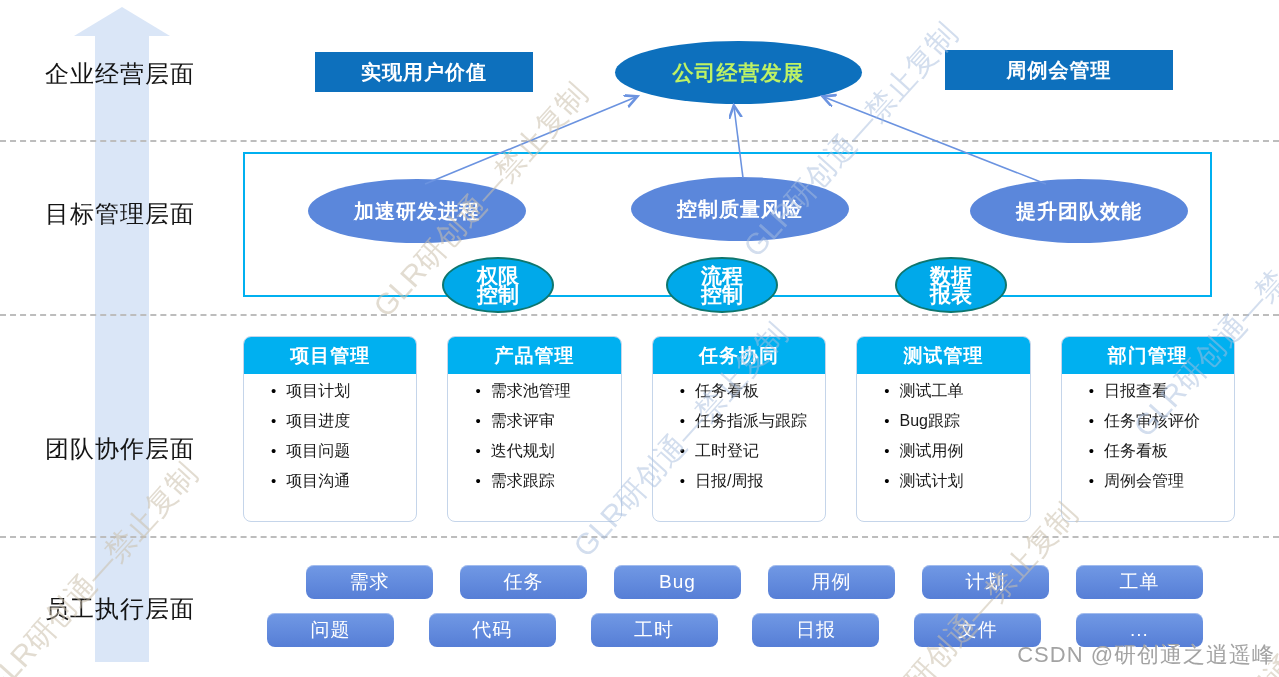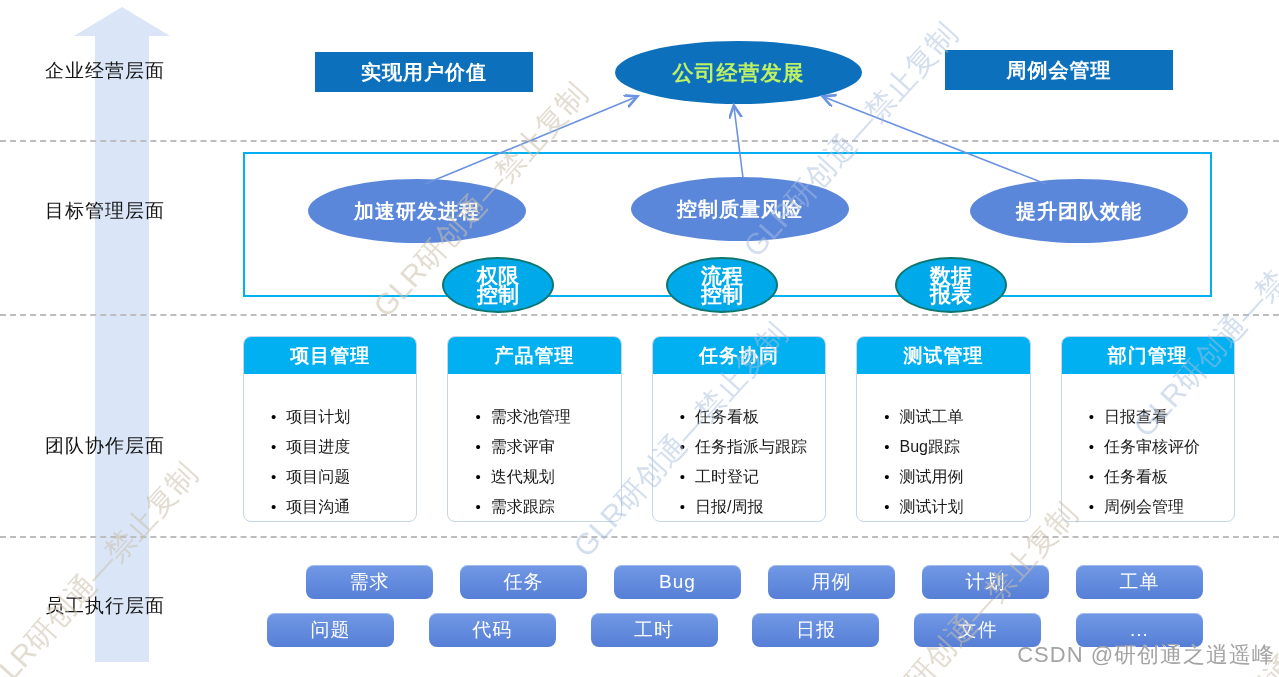--- a/index.html
+++ b/index.html
@@ -21,21 +21,21 @@
   }
   .up-arrow-head {
     position: absolute; left: 74px; top: 7px;
     width: 0; height: 0; z-index: 1;
     border-left: 48px solid transparent;
     border-right: 48px solid transparent;
     border-bottom: 29px solid #dae6f7;
   }
   .layer-label {
     position: absolute; left: 45px; z-index: 3;
-    font-size: 19px; color: #141414; letter-spacing: 1px;
+    font-size: 24px; color: #141414; letter-spacing: 1px;
     white-space: nowrap;
   }
   .layer-label.l1 { top: 58px; }
   .layer-label.l2 { top: 198px; }
   .layer-label.l3 { top: 433px; }
   .layer-label.l4 { top: 593px; }
 
   
   .sep {
     position: absolute; left: 0; width: 1279px; height: 0;
@@ -100,21 +100,21 @@
   .card {
     flex: 1 1 0; background: #fff;
     border: 1px solid #c5d5ea; border-radius: 8px;
     overflow: hidden;
   }
   .card-header {
     height: 37px; background: #00b0f0; color: #fff;
     font-size: 19px; font-weight: bold; letter-spacing: 1px;
     display: flex; align-items: center; justify-content: center;
   }
-  .card-body { padding: 28px 6px 0 27px; }
+  .card-body { padding: 2px 6px 0 27px; }
   .card-item {
     font-size: 16px; color: #1a1a1a; line-height: 30px;
     white-space: nowrap; list-style: none;
   }
   .card-item::before {
     content: "\2022"; color: #000;
     margin-right: 10px; font-size: 15px;
   }
 
   

